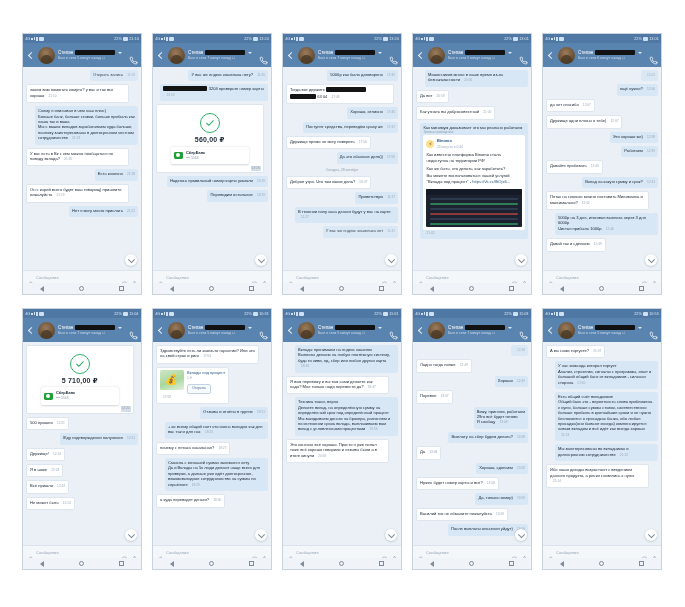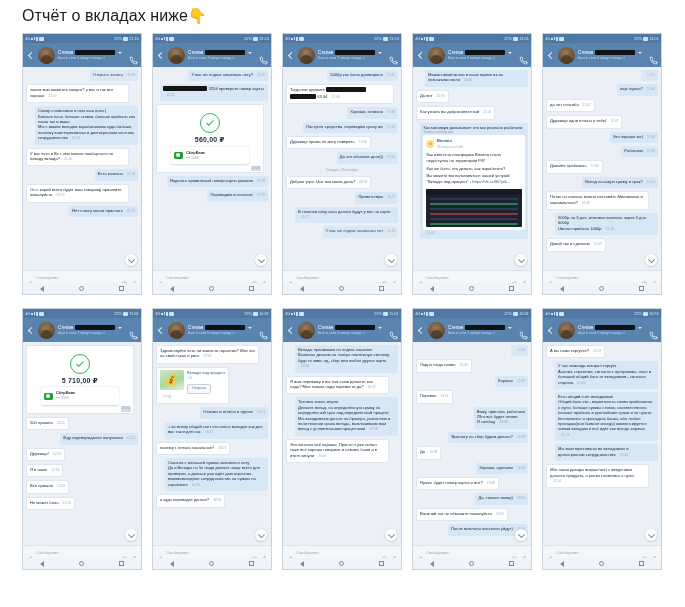--- a/index.html
+++ b/index.html
@@ -217,23 +217,20 @@
   }
   .nav-cir{ width:5px;height:5px;border-radius:50%;border:1px solid #7f8d9b;}
   .nav-sq{ width:5px;height:5px;border:1px solid #7f8d9b;}
   .redact-inline{ display:inline-block;height:5px;background:#141414;border-radius:1px;vertical-align:-1px;}
 </style>
 </head>
 <body>
 
 <div id="page">
 
-  <div class="page-title">
-    <span>Отчёт о вкладах ниже</span><span class="emoji">👇</span>
-  </div>
 
   <div class="grid" id="grid">
       <div class="phone">
         <div class="statusbar">
     <span class="sb-left">
       <span class="sb-txt">4G</span>
       <span class="sb-bar sb-b1"></span>
       <span class="sb-bar sb-b2"></span>
       <span class="sb-bar sb-b3"></span>
       <span class="sb-blk"></span>

